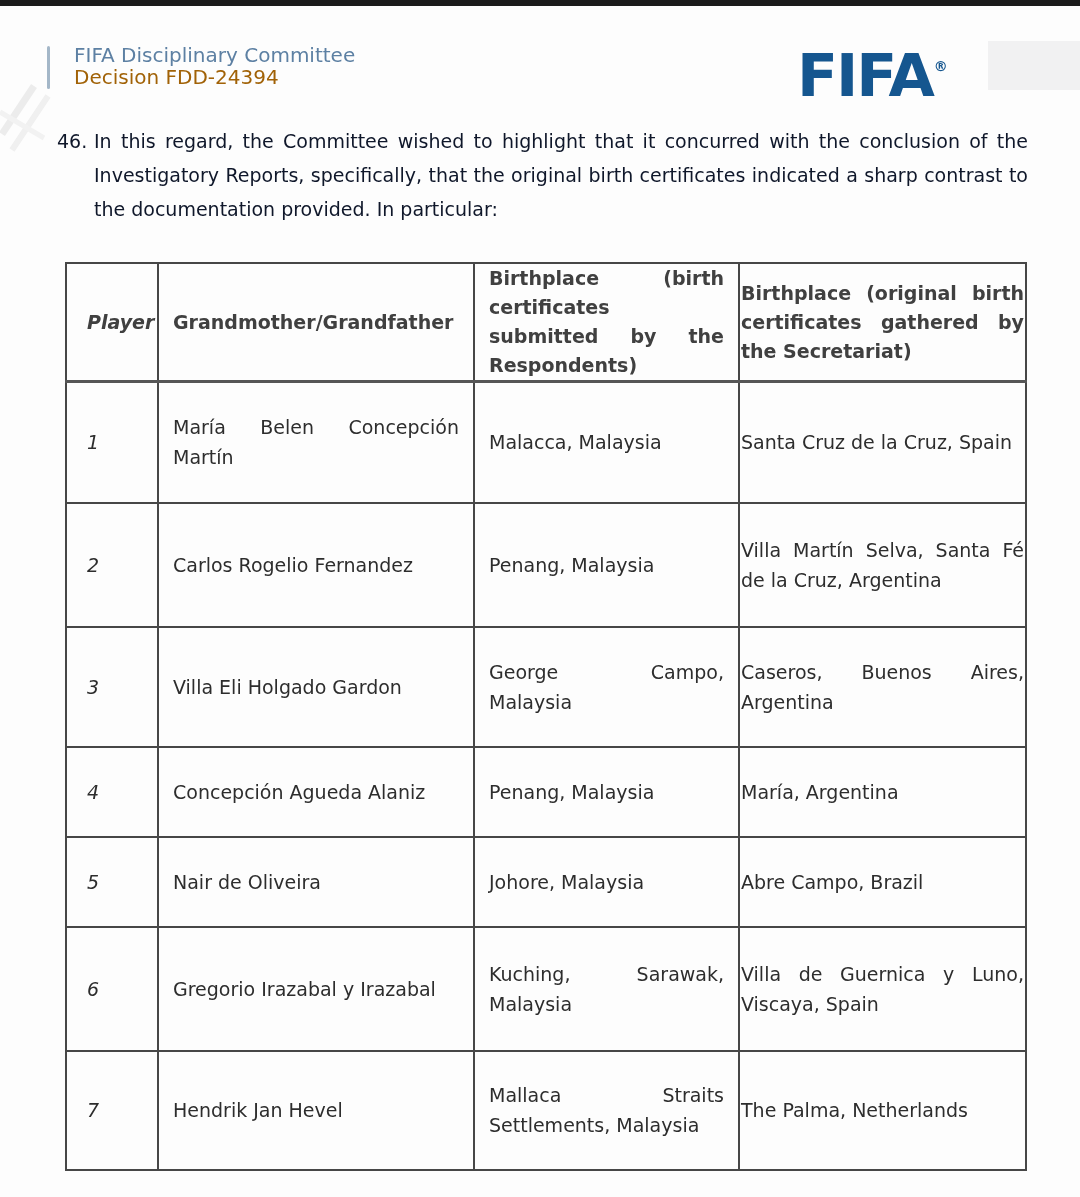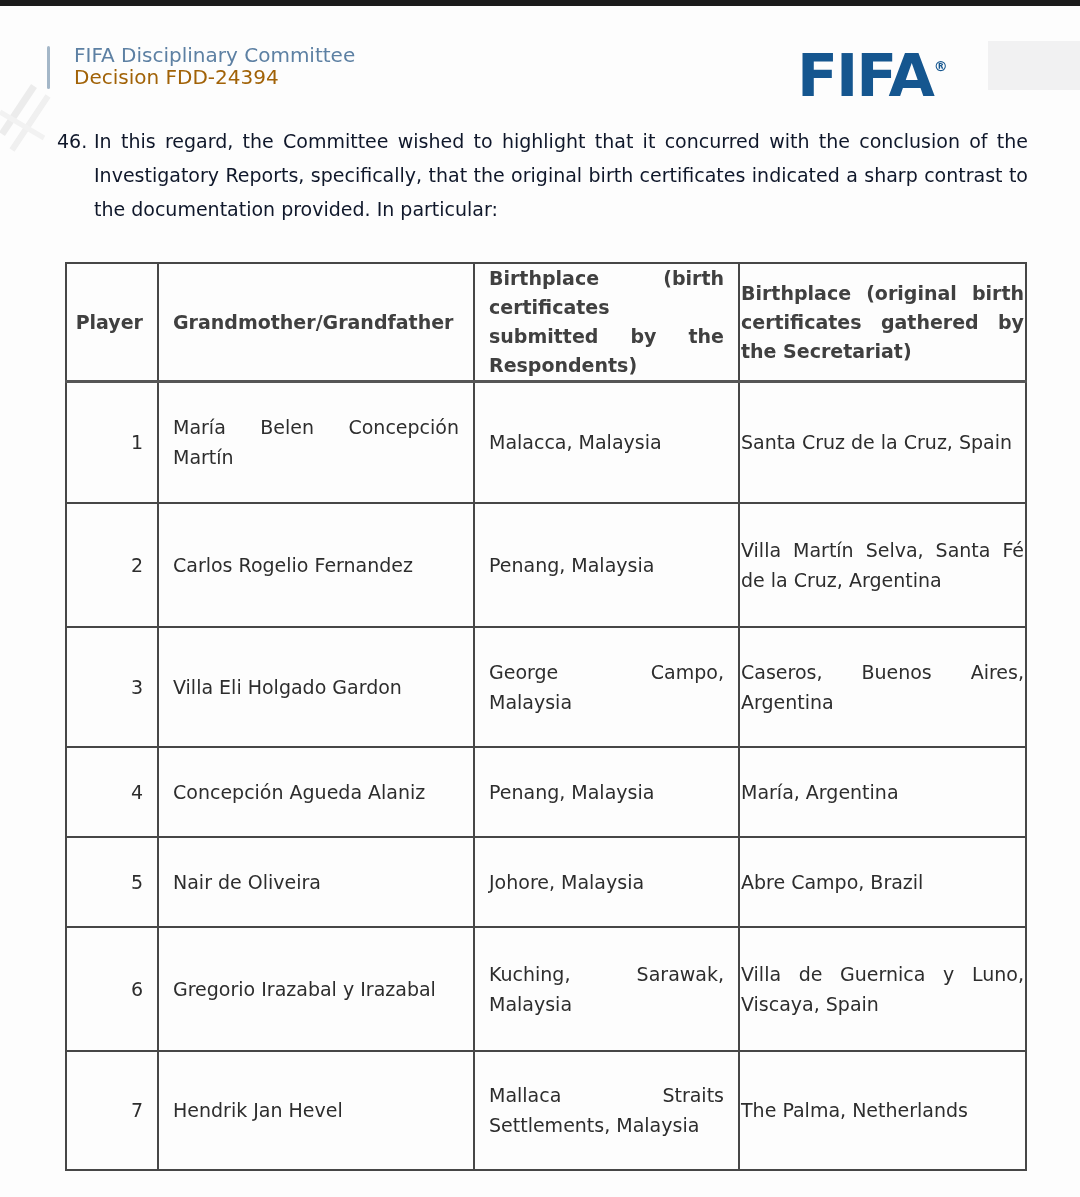--- a/index.html
+++ b/index.html
@@ -26,21 +26,21 @@
         font-size:19px;line-height:34px;color:#0f172a;}
   .para-num{width:37px;flex:0 0 37px;}
   .para-text{flex:1;text-align:justify;}
   
   table.doc{position:absolute;left:65px;top:262px;width:960px;border-collapse:collapse;
         table-layout:fixed;font-size:19px;line-height:30px;color:#2d2d2d;}
   table.doc th,table.doc td{border:2px solid #474747;vertical-align:middle;
         text-align:justify;padding:0 14px;word-spacing:normal;overflow:hidden;}
   table.doc th{font-weight:bold;color:#404040;line-height:29px;margin-top:13px;}
   table.doc thead th{border-bottom:3px solid #565656;}
-  table.doc .c1{text-align:right;padding-left:4px;}
+  table.doc .c1{text-align:left;padding-left:20px;font-style:italic;}
   table.doc .c4{padding:0 1px;}
   thead tr{height:118px;}
   tbody tr:nth-child(1){height:121px;}
   tbody tr:nth-child(2){height:124px;}
   tbody tr:nth-child(3){height:120px;}
   tbody tr:nth-child(4){height:90px;}
   tbody tr:nth-child(5){height:90px;}
   tbody tr:nth-child(6){height:124px;}
   tbody tr:nth-child(7){height:119px;}
 </style>

